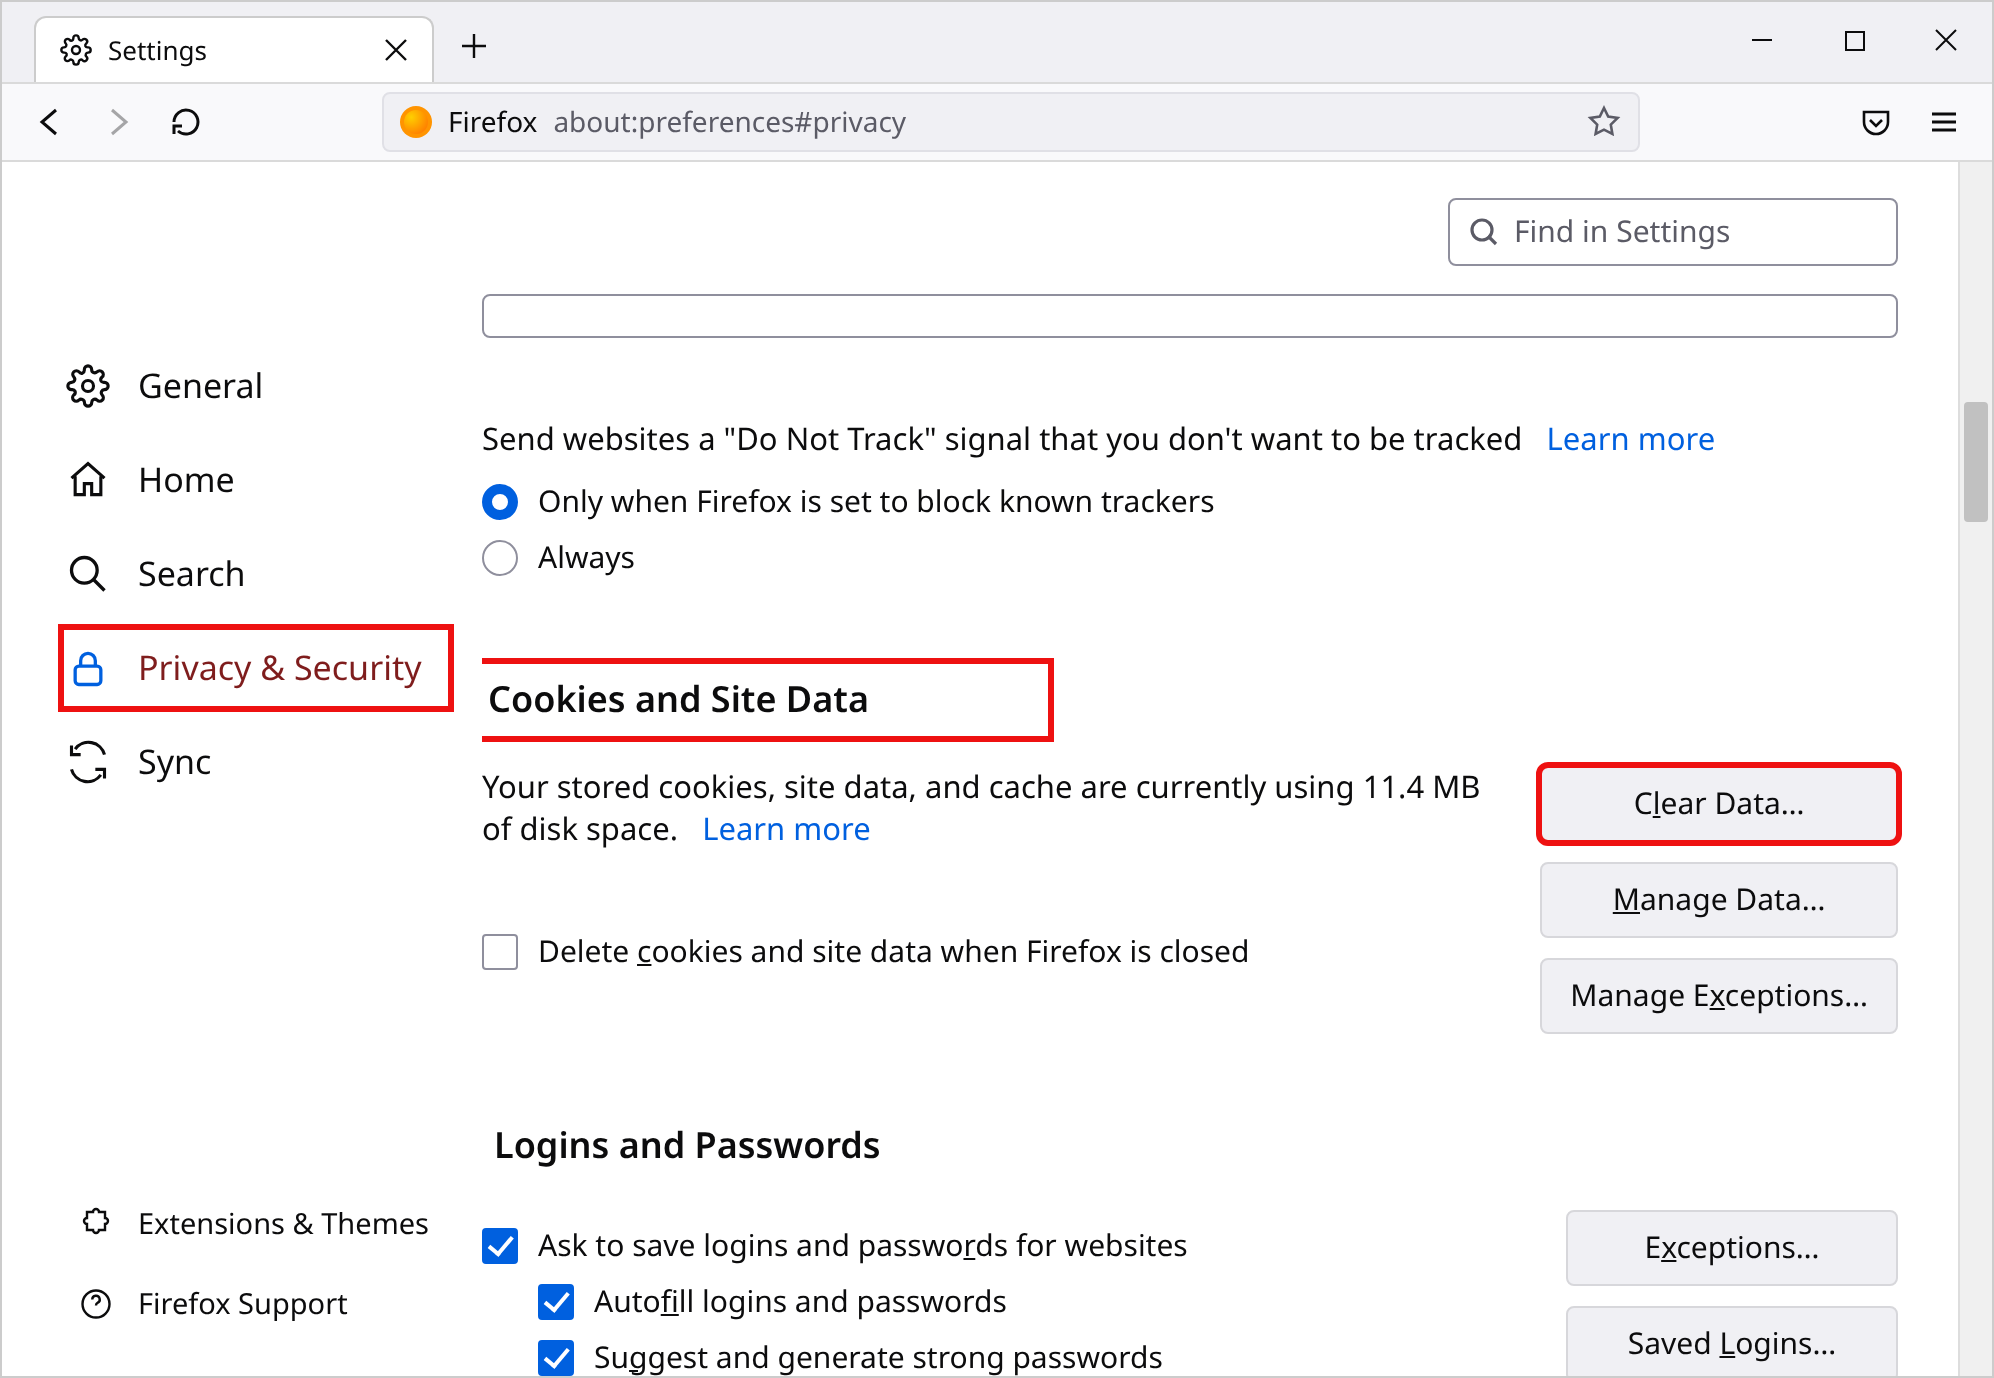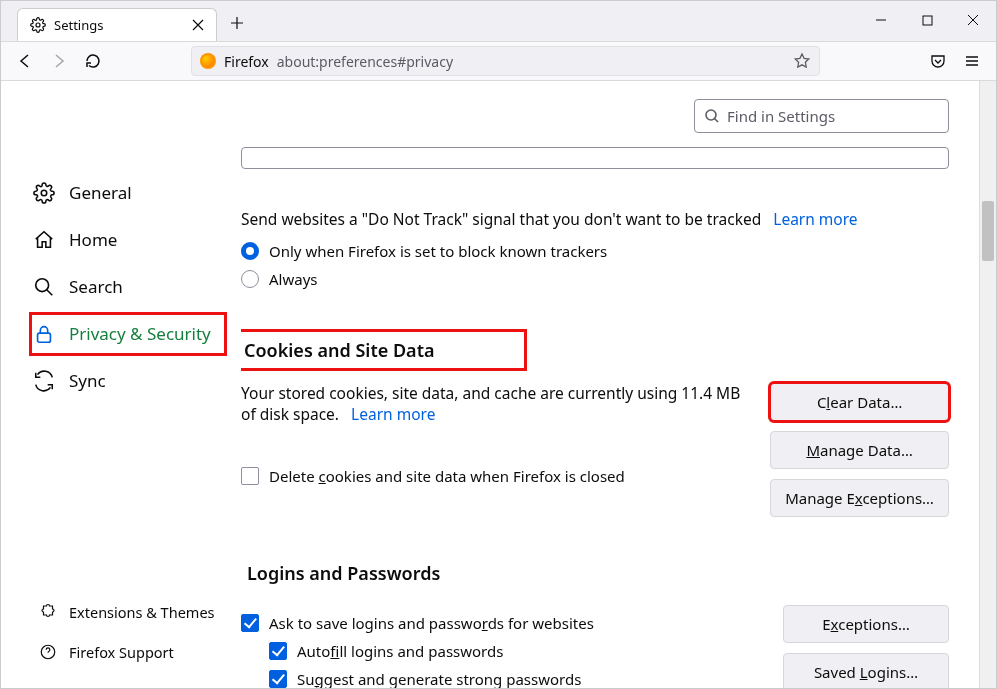--- a/index.html
+++ b/index.html
@@ -28,32 +28,32 @@
   
   .content-wrap { flex:1; position:relative; overflow:hidden; display:flex; }
   .content { flex:1; display:flex; overflow:hidden; }
   .vscroll { width:17px; background:#f0f0f0; border-left:1px solid #ddd; position:relative; }
   .vscroll .thumb { position:absolute; left:2px; right:2px; top:120px; height:60px; background:#c1c1c1; border-radius:2px; }
 
   
   .sidebar { width:240px; padding:90px 0 0 0; display:flex; flex-direction:column; position:relative; }
   .sidebar-list { display:flex; flex-direction:column; gap:4px; padding:0 12px 0 20px; }
   .side-item { display:flex; align-items:center; gap:14px; padding:10px 12px; border-radius:4px; cursor:pointer; font-size:17px; color:#0c0c0d; }
-  .side-item.active { color:#15803d; }
+  .side-item.active { color:#7f1d1d; }
   .side-item .icon { width:22px; height:22px; flex-shrink:0; }
   .hl-privacy { position:absolute; border:3px solid #e11; pointer-events:none; left:28px; right:14px; height:44px; top:231px; }
 
   .sidebar-bottom { margin-top:auto; padding:0 12px 18px 28px; display:flex; flex-direction:column; gap:4px; }
   .sidebar-bottom .side-item { font-size:14.5px; padding:8px 10px; gap:12px; }
   .sidebar-bottom .icon { width:18px; height:18px; }
 
   
   .main { flex:1; padding:0 30px 0 0; overflow:hidden; }
   .search-row { display:flex; justify-content:flex-end; padding:18px 0 14px 0; }
-  .search-box { width:255px; height:34px; border:1px solid #8f8f9d; border-radius:4px; display:flex; align-items:center; padding:0 10px; gap:8px; color:#5b5b66; font-size:15px; }
+  .search-box { width:225px; height:34px; border:1px solid #8f8f9d; border-radius:4px; display:flex; align-items:center; padding:0 10px; gap:8px; color:#5b5b66; font-size:15px; }
   .empty-box { border:1px solid #8f8f9d; border-radius:4px; height:22px; margin-bottom:40px; width:100%; }
 
   .section { margin-bottom:40px; position:relative; }
   .section p { margin:0 0 10px 0; font-size:15.5px; color:#0c0c0d; line-height:1.4; }
   .link { color:#0060df; cursor:pointer; }
   .radio-row { display:flex; align-items:center; gap:10px; margin:8px 0; cursor:pointer; }
   .radio { width:18px; height:18px; border-radius:50%; border:1px solid #8f8f9d; display:inline-flex; align-items:center; justify-content:center; flex-shrink:0; }
   .radio.checked { border:5px solid #0060df; }
   
   .section-head { font-size:18px; font-weight:600; margin:0 0 16px 0; display:inline-block; padding:4px 6px; }

